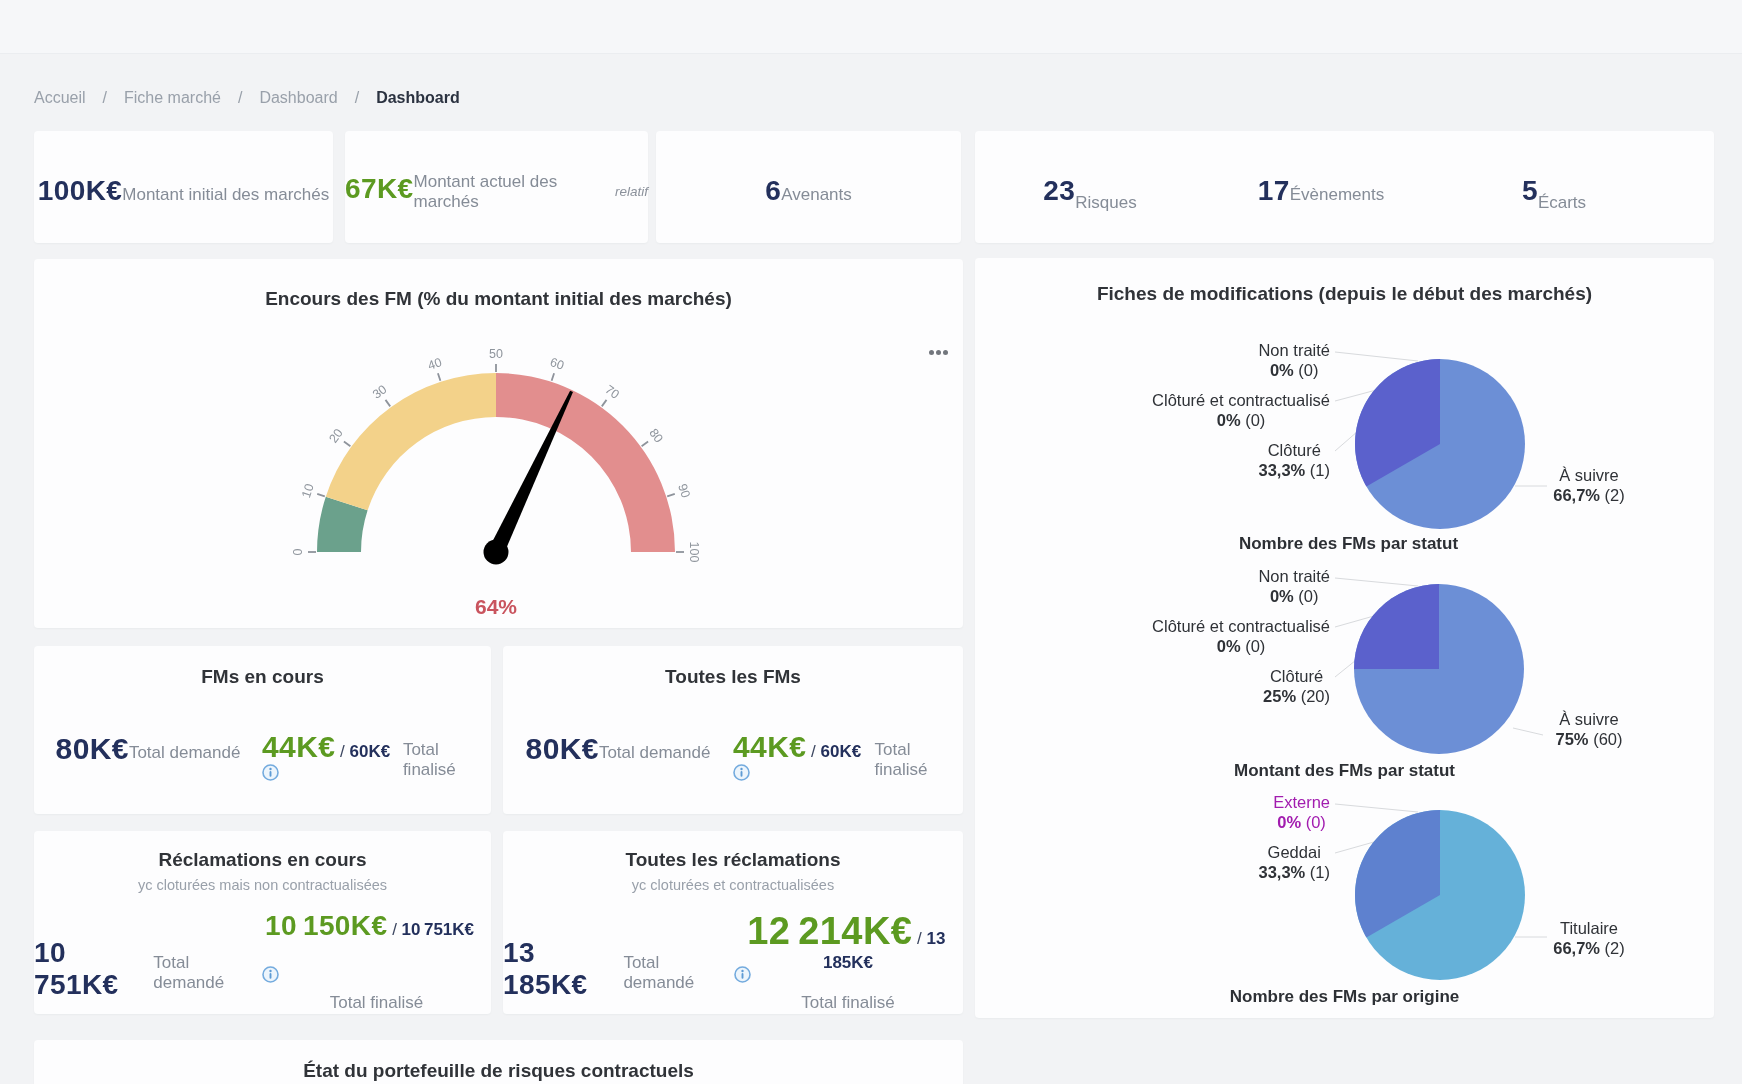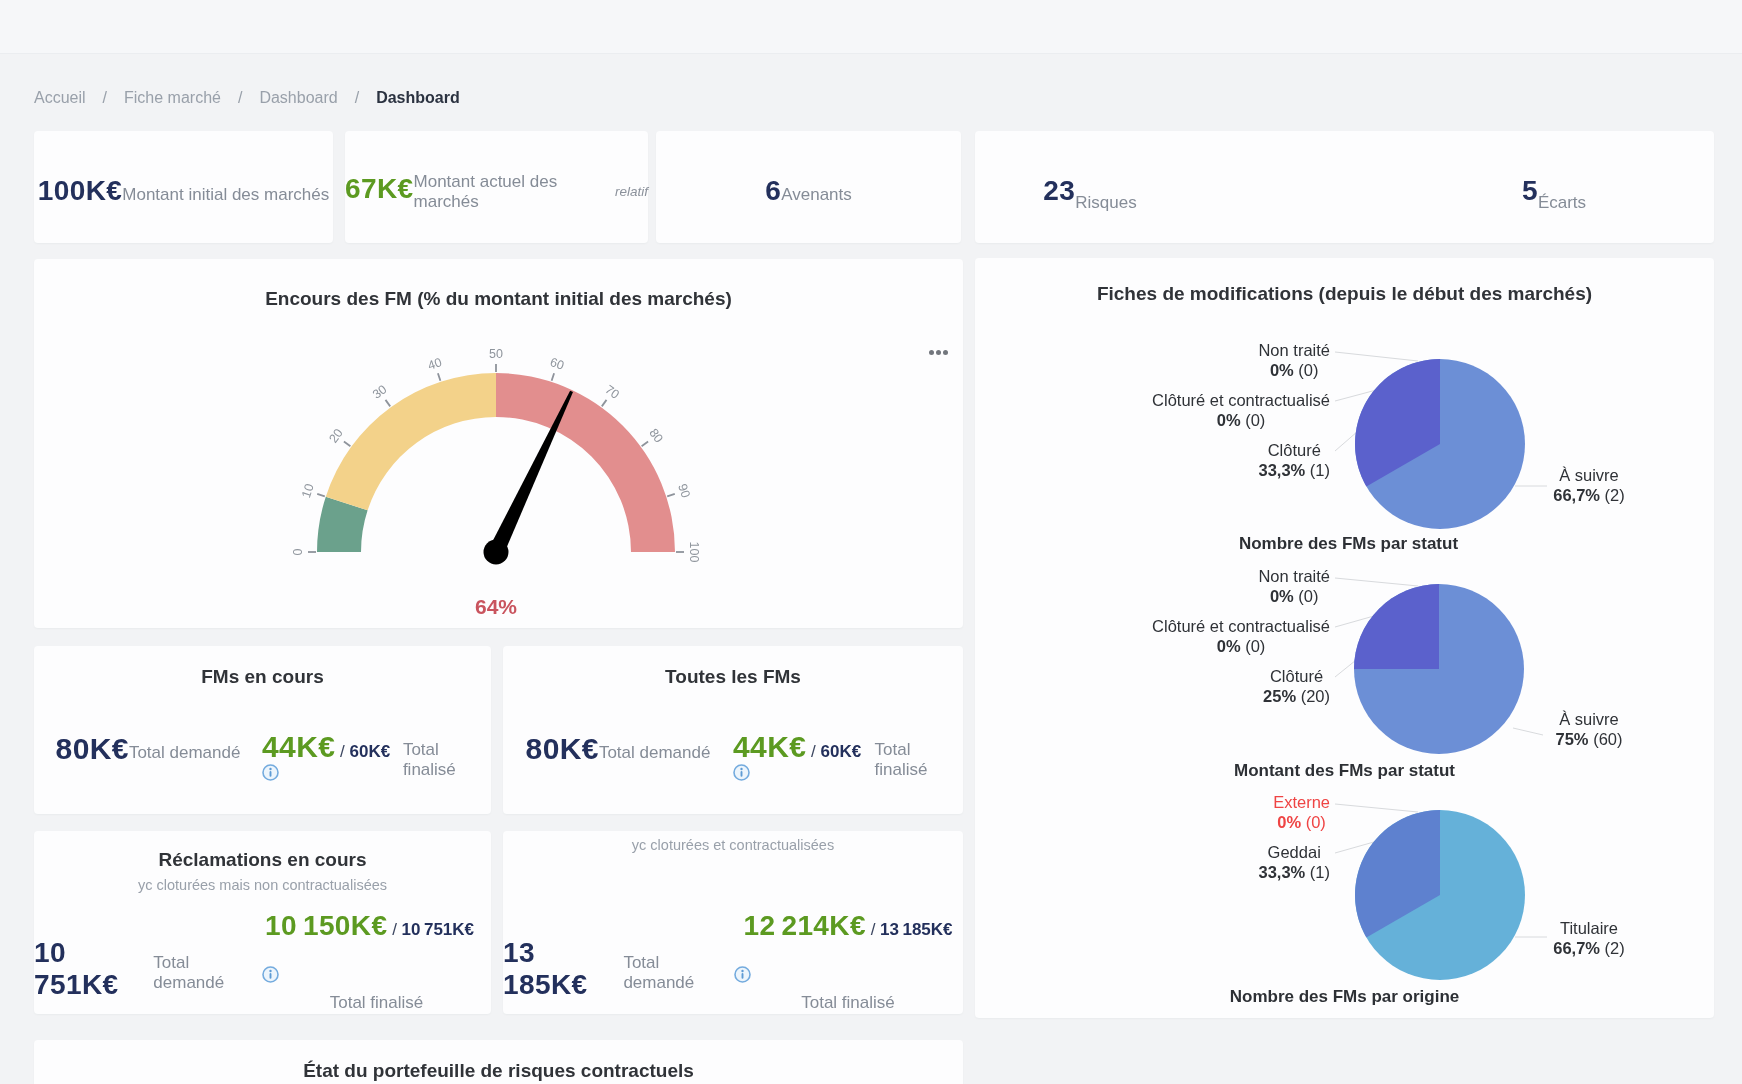--- a/index.html
+++ b/index.html
@@ -25,20 +25,24 @@
   <div style="font-size:13.5px;color:#8b919b;font-style:italic;margin-top:5px">relatif</div>
 </div>
 <div class="card ctr" style="left:656px;top:131px;width:305px;height:112px;padding-top:8px">
   <div class="num">6</div>
     <div class="lbl" style="margin-top:8px">Avenants</div>
 </div>
 <div class="card" style="left:975px;top:131px;width:739px;height:112px">
   <div class="ctr abs" style="left:15px;top:0;width:200px;height:112px;padding-top:8px">
       <div class="num">23</div>
       <div class="lbl" style="margin-top:24px">Risques</div>
+    </div>
+  <div class="ctr abs" style="left:246px;top:0;width:200px;height:112px;padding-top:8px">
+      <div class="num">17</div>
+      <div class="lbl" style="margin-top:8px">Évènements</div>
     </div>
   <div class="ctr abs" style="left:479px;top:0;width:200px;height:112px;padding-top:8px">
       <div class="num">5</div>
       <div class="lbl" style="margin-top:24px">Écarts</div>
     </div>
 </div>
 
 <div class="card" style="left:34px;top:259px;width:929px;height:369px">
   <div class="ttl" style="text-align:center;margin-top:29px">Encours des FM (% du montant initial des marchés)</div>
   <div class="abs" style="left:895px;top:91px;display:flex;gap:2px">
@@ -118,26 +122,27 @@
     </div>
   <div class="abs" style="left:221px;top:79px;width:229px;text-align:center"><span class="num green" style="font-size:28px">10 150K€</span><span style="font-size:17px;color:#3c4660;font-weight:500"> / </span><span style="font-size:17px;color:#23305c;font-weight:bold">10 751K€</span></div>
   <div class="abs" style="left:228px;top:135px;width:17px;height:17px"><svg class="ii" width="17" height="17" viewBox="0 0 17 17">
         <circle cx="8.5" cy="8.5" r="7.5" fill="#edf5fc" stroke="#74abde" stroke-width="1.6"></circle>
         <circle cx="8.5" cy="5" r="1.2" fill="#5e9bd4"></circle>
         <rect x="7.55" y="7.1" width="1.9" height="5.6" rx="0.95" fill="#5e9bd4"></rect>
       </svg></div>
   <div class="abs lbl" style="left:228px;top:162px;width:229px;text-align:center">Total finalisé</div>
 </div>
 <div class="card" style="left:503px;top:831px;width:460px;height:183px">
+  <div class="ttl" style="text-align:center;margin-top:18px">Toutes les réclamations</div>
   <div style="text-align:center;font-size:14.5px;color:#99a0aa;margin-top:6px">yc cloturées et contractualisées</div>
   <div class="abs ctr" style="left:0;top:106px;width:230px">
       <div class="num" style="font-size:28px">13 185K€</div>
       <div class="lbl" style="margin-top:8px">Total demandé</div>
     </div>
-  <div class="abs" style="left:230px;top:79px;width:230px;text-align:center"><span class="num green" style="font-size:28px">12 214K€</span><span style="font-size:17px;color:#3c4660;font-weight:500"> / </span><span style="font-size:17px;color:#23305c;font-weight:bold">13 185K€</span></div>
+  <div class="abs" style="left:230px;top:79px;width:230px;text-align:center"><span class="num green" style="font-size:38px">12 214K€</span><span style="font-size:17px;color:#3c4660;font-weight:500"> / </span><span style="font-size:17px;color:#23305c;font-weight:bold">13 185K€</span></div>
   <div class="abs" style="left:231px;top:135px;width:17px;height:17px"><svg class="ii" width="17" height="17" viewBox="0 0 17 17">
         <circle cx="8.5" cy="8.5" r="7.5" fill="#edf5fc" stroke="#74abde" stroke-width="1.6"></circle>
         <circle cx="8.5" cy="5" r="1.2" fill="#5e9bd4"></circle>
         <rect x="7.55" y="7.1" width="1.9" height="5.6" rx="0.95" fill="#5e9bd4"></rect>
       </svg></div>
   <div class="abs lbl" style="left:230px;top:162px;width:230px;text-align:center">Total finalisé</div>
 </div>
 <div class="card" style="left:34px;top:1040px;width:929px;height:44px;border-radius:4px 4px 0 0">
   <div class="ttl" style="text-align:center;margin-top:20px">État du portefeuille de risques contractuels</div>
 </div>
@@ -166,16 +171,16 @@
   <div class="abs " style="left:105px;top:82px;width:250px;text-align:right;font-size:16.5px;color:#2f3237;line-height:20px"><span style="display:inline-block;text-align:center">Non traité<br><b>0%</b> (0)</span></div>
   <div class="abs " style="left:105px;top:132px;width:250px;text-align:right;font-size:16.5px;color:#2f3237;line-height:20px"><span style="display:inline-block;text-align:center">Clôturé et contractualisé<br><b>0%</b> (0)</span></div>
   <div class="abs " style="left:105px;top:182px;width:250px;text-align:right;font-size:16.5px;color:#2f3237;line-height:20px"><span style="display:inline-block;text-align:center">Clôturé<br><b>33,3%</b> (1)</span></div>
   <div class="abs " style="left:534px;top:207px;width:160px;text-align:center;font-size:16.5px;color:#2f3237;line-height:20px">À suivre<br><b>66,7%</b> (2)</div>
   <div class="abs" style="left:0;top:276px;width:930px;width:739px;text-align:center;font-size:17px;font-weight:bold;color:#2d3035"><span style="margin-right:8px"></span>Nombre des FMs par statut</div>
   <div class="abs " style="left:105px;top:308px;width:250px;text-align:right;font-size:16.5px;color:#2f3237;line-height:20px"><span style="display:inline-block;text-align:center">Non traité<br><b>0%</b> (0)</span></div>
   <div class="abs " style="left:105px;top:358px;width:250px;text-align:right;font-size:16.5px;color:#2f3237;line-height:20px"><span style="display:inline-block;text-align:center">Clôturé et contractualisé<br><b>0%</b> (0)</span></div>
   <div class="abs " style="left:105px;top:408px;width:250px;text-align:right;font-size:16.5px;color:#2f3237;line-height:20px"><span style="display:inline-block;text-align:center">Clôturé<br><b>25%</b> (20)</span></div>
   <div class="abs " style="left:534px;top:451px;width:160px;text-align:center;font-size:16.5px;color:#2f3237;line-height:20px">À suivre<br><b>75%</b> (60)</div>
   <div class="abs" style="left:0;top:503px;width:739px;text-align:center;font-size:17px;font-weight:bold;color:#2d3035">Montant des FMs par statut</div>
-  <div class="abs " style="left:105px;top:534px;width:250px;text-align:right;font-size:16.5px;color:#ef4444;line-height:20px"><span style="display:inline-block;text-align:center">Externe<br><b>0%</b> (0)</span></div>
+  <div class="abs " style="left:105px;top:534px;width:250px;text-align:right;font-size:16.5px;color:#a21caf;line-height:20px"><span style="display:inline-block;text-align:center">Externe<br><b>0%</b> (0)</span></div>
   <div class="abs " style="left:105px;top:584px;width:250px;text-align:right;font-size:16.5px;color:#2f3237;line-height:20px"><span style="display:inline-block;text-align:center">Geddai<br><b>33,3%</b> (1)</span></div>
   <div class="abs " style="left:534px;top:660px;width:160px;text-align:center;font-size:16.5px;color:#2f3237;line-height:20px">Titulaire<br><b>66,7%</b> (2)</div>
   <div class="abs" style="left:0;top:729px;width:739px;text-align:center;font-size:17px;font-weight:bold;color:#2d3035">Nombre des FMs par origine</div>
 </div>
 </body></html>

